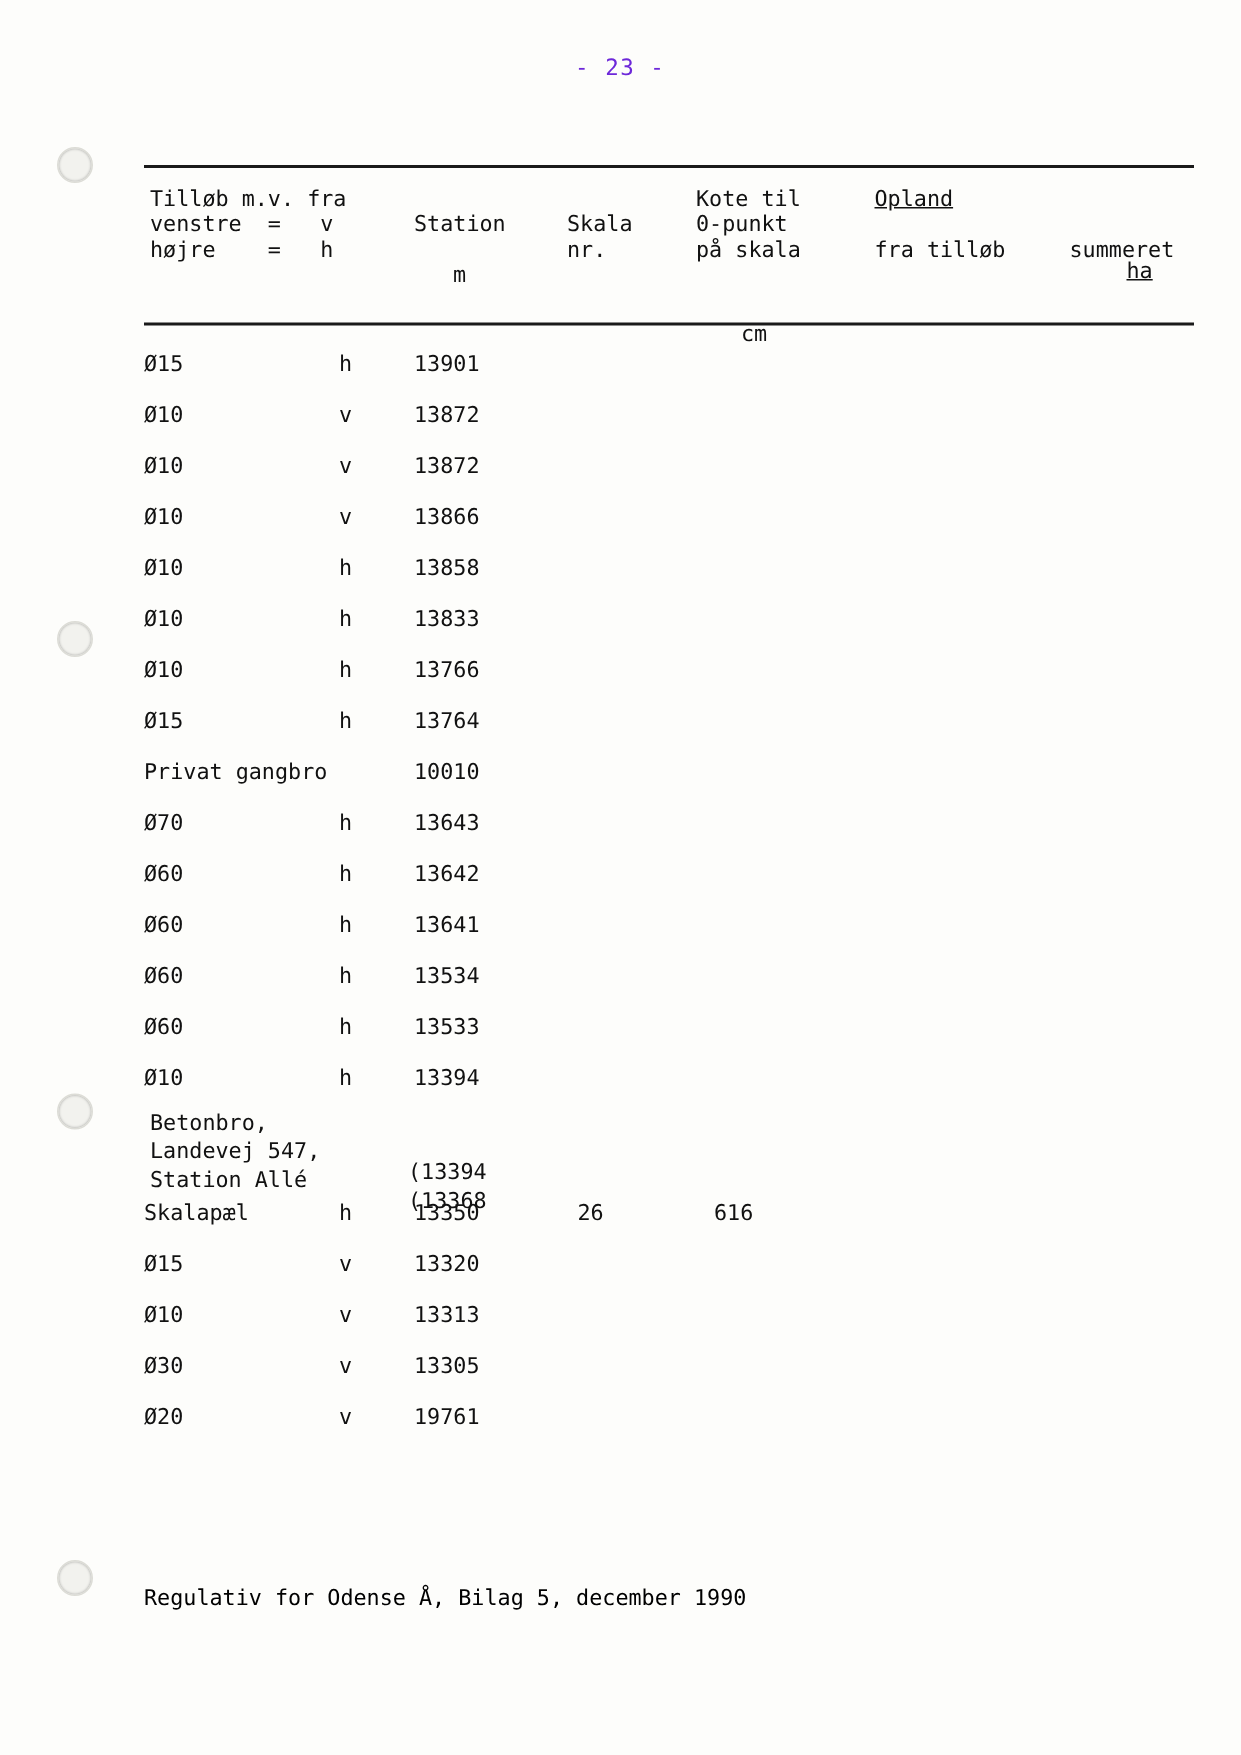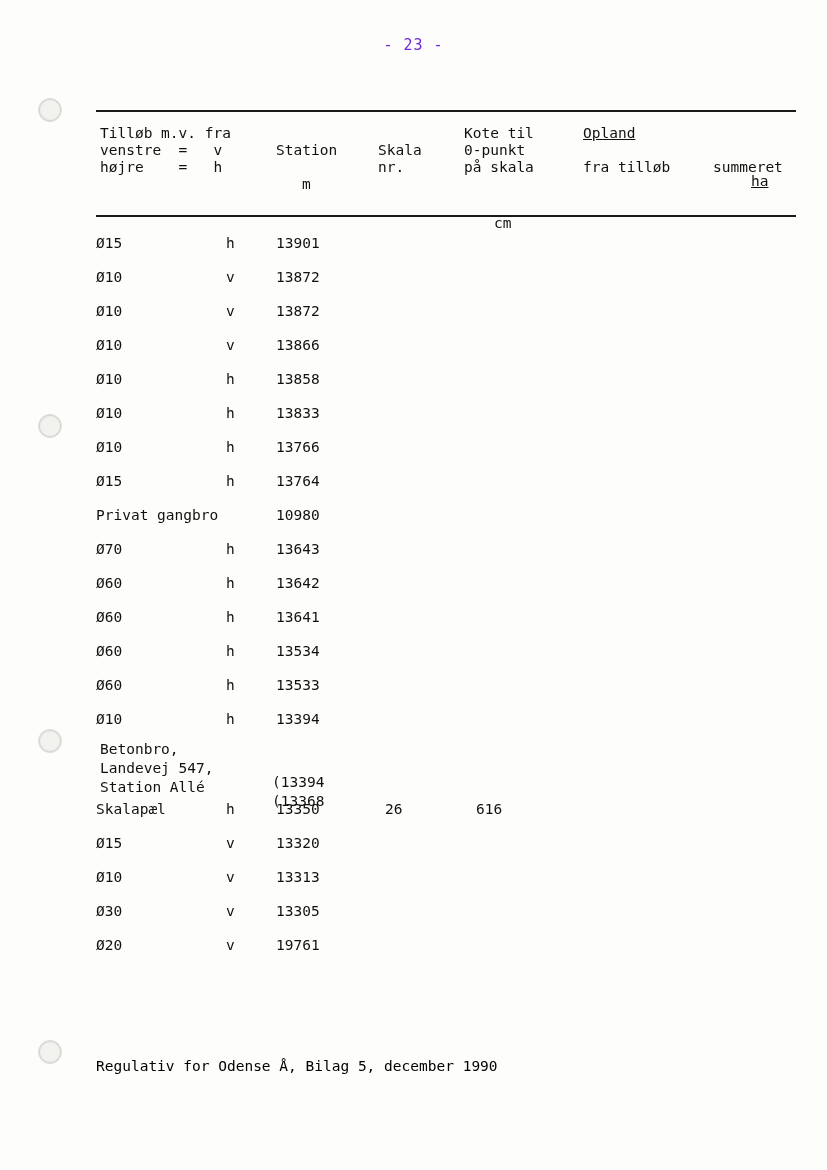--- a/index.html
+++ b/index.html
@@ -176,21 +176,21 @@
 
     <div class="rows" id="rows-container">
         <div class="row"><div class="cell c-name">Ø15</div><div class="cell c-side">h</div><div class="cell c-station">13901</div></div>
         <div class="row"><div class="cell c-name">Ø10</div><div class="cell c-side">v</div><div class="cell c-station">13872</div></div>
         <div class="row"><div class="cell c-name">Ø10</div><div class="cell c-side">v</div><div class="cell c-station">13872</div></div>
         <div class="row"><div class="cell c-name">Ø10</div><div class="cell c-side">v</div><div class="cell c-station">13866</div></div>
         <div class="row"><div class="cell c-name">Ø10</div><div class="cell c-side">h</div><div class="cell c-station">13858</div></div>
         <div class="row"><div class="cell c-name">Ø10</div><div class="cell c-side">h</div><div class="cell c-station">13833</div></div>
         <div class="row"><div class="cell c-name">Ø10</div><div class="cell c-side">h</div><div class="cell c-station">13766</div></div>
         <div class="row"><div class="cell c-name">Ø15</div><div class="cell c-side">h</div><div class="cell c-station">13764</div></div>
-        <div class="row"><div class="cell c-name">Privat gangbro</div><div class="cell c-station">10980</div></div>
+        <div class="row"><div class="cell c-name">Privat gangbro</div><div class="cell c-station">10010</div></div>
         <div class="row"><div class="cell c-name">Ø70</div><div class="cell c-side">h</div><div class="cell c-station">13643</div></div>
         <div class="row"><div class="cell c-name">Ø60</div><div class="cell c-side">h</div><div class="cell c-station">13642</div></div>
         <div class="row"><div class="cell c-name">Ø60</div><div class="cell c-side">h</div><div class="cell c-station">13641</div></div>
         <div class="row"><div class="cell c-name">Ø60</div><div class="cell c-side">h</div><div class="cell c-station">13534</div></div>
         <div class="row"><div class="cell c-name">Ø60</div><div class="cell c-side">h</div><div class="cell c-station">13533</div></div>
         <div class="row"><div class="cell c-name">Ø10</div><div class="cell c-side">h</div><div class="cell c-station">13394</div></div>
         <div class="row multi"><div class="multi-lines"><div>Betonbro,</div><div>Landevej 547,</div><div>Station Allé</div></div><div class="multi-stations"><div>(13394</div><div>(13368</div></div></div>
         <div class="row"><div class="cell c-name">Skalapæl</div><div class="cell c-side">h</div><div class="cell c-station">13350</div><div class="cell c-skala">26</div><div class="cell c-kote">616</div></div>
         <div class="row"><div class="cell c-name">Ø15</div><div class="cell c-side">v</div><div class="cell c-station">13320</div></div>
         <div class="row"><div class="cell c-name">Ø10</div><div class="cell c-side">v</div><div class="cell c-station">13313</div></div>

